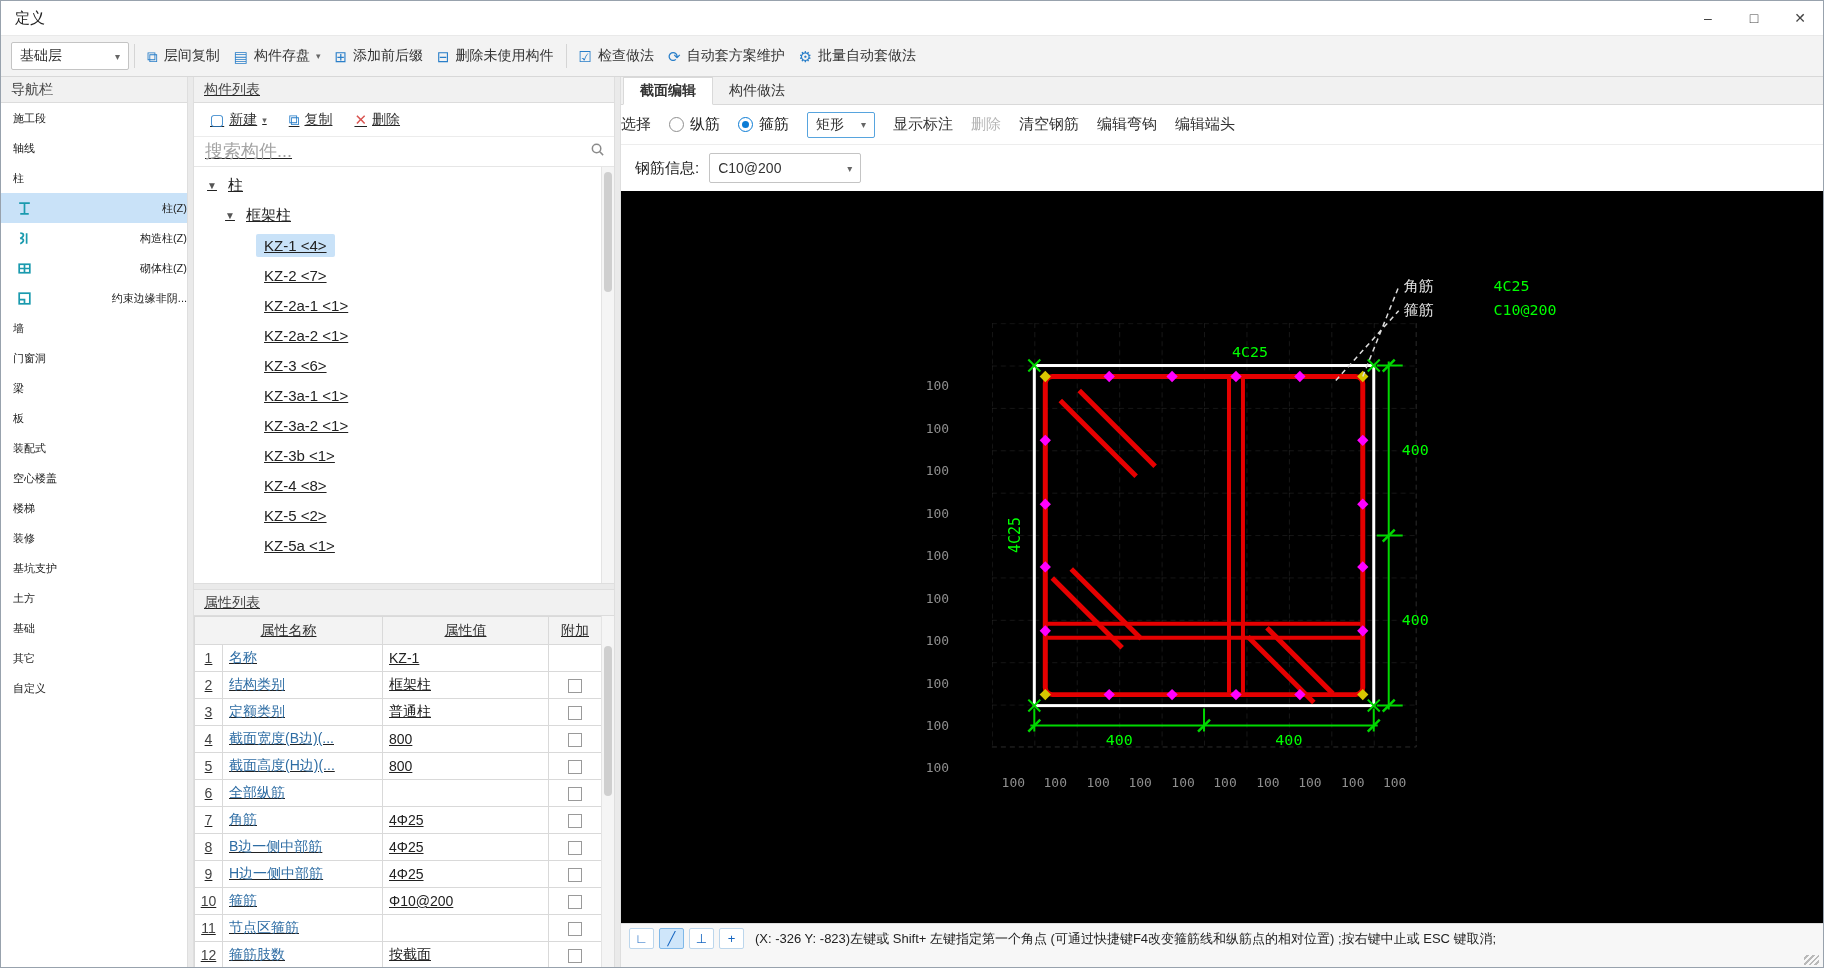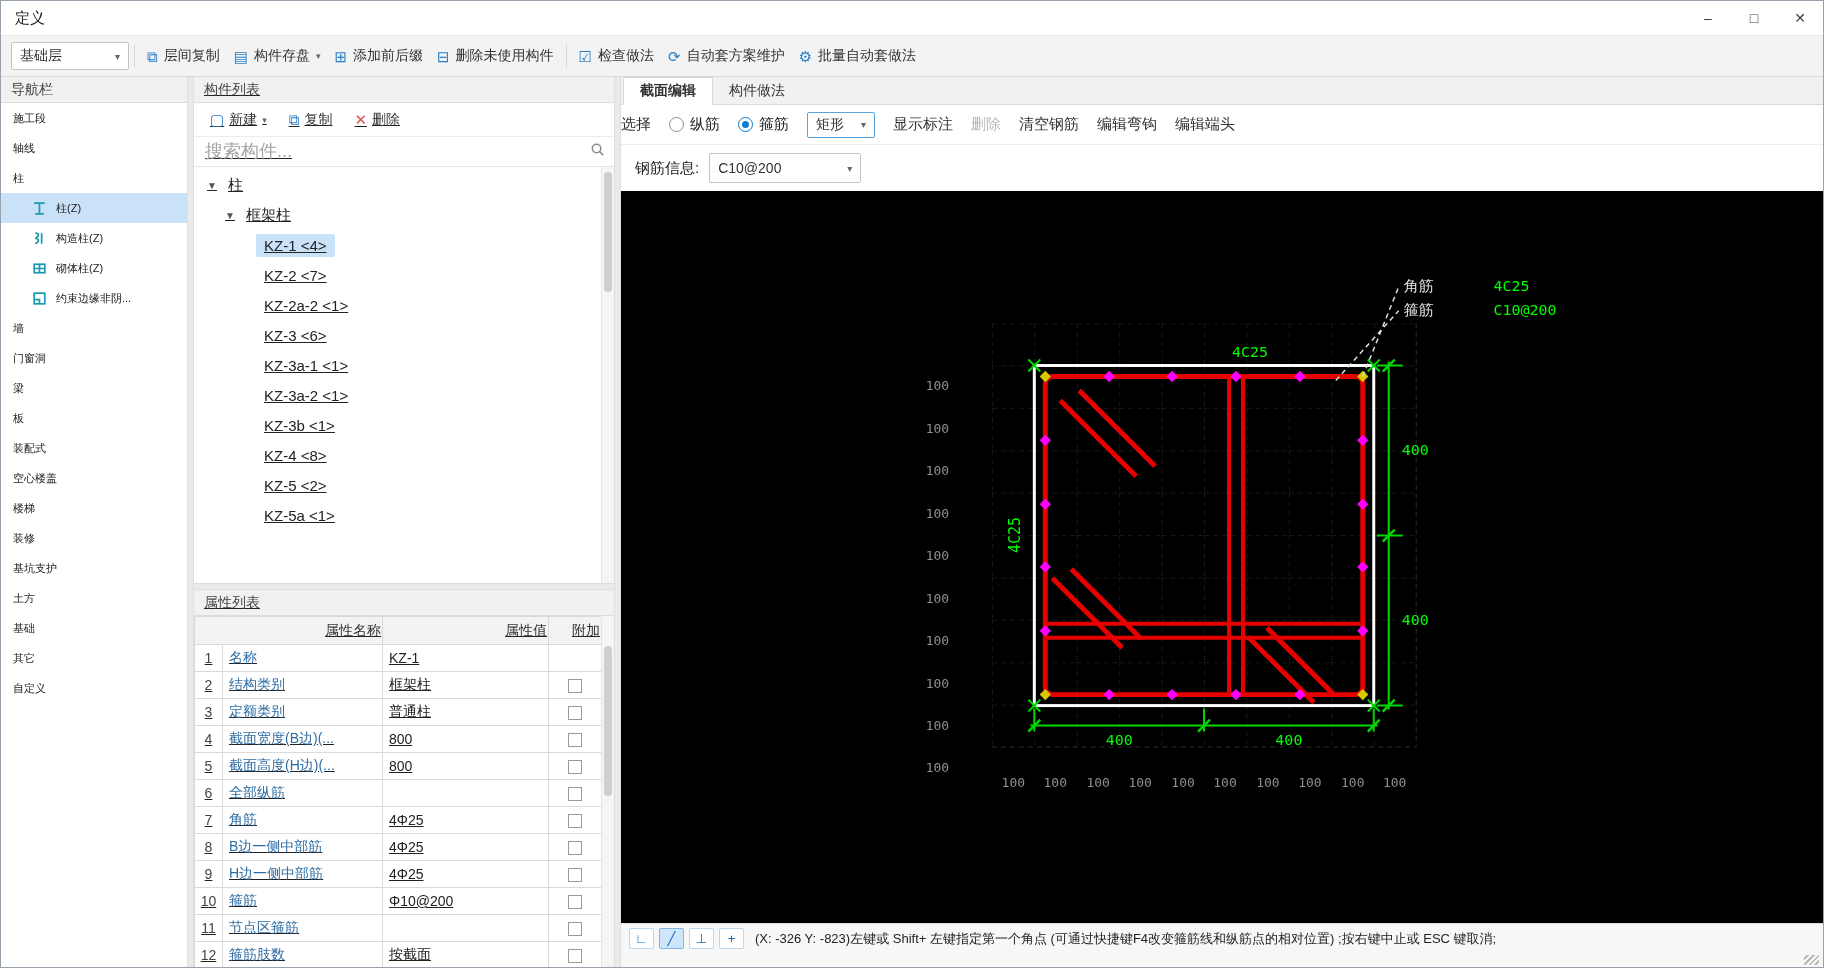--- a/index.html
+++ b/index.html
@@ -28,21 +28,21 @@
   .content{flex:1;display:flex;min-height:0;}
   .vsplit{width:7px;background:#eaeaea;border-left:1px solid #dedede;border-right:1px solid #dedede;flex:0 0 auto;}
   .hsplit{height:7px;background:#eaeaea;border-top:1px solid #dedede;border-bottom:1px solid #dedede;flex:0 0 auto;}
   .panel-header{height:26px;background:#f1f1f1;border-bottom:1px solid #dcdcdc;display:flex;align-items:center;
     padding-left:10px;font-size:14px;color:#444;flex:0 0 auto;}
 
   
   .nav-panel{width:186px;flex:0 0 auto;display:flex;flex-direction:column;background:#fff;}
   .nav-list{flex:1;overflow:hidden;}
   .nav-item{height:30px;display:flex;align-items:center;padding-left:12px;font-size:11px;gap:8px;color:#222;}
-  .nav-item.child{padding-left:30px;}
+  .nav-item.child{padding-left:15px;justify-content:space-between;}
   .nav-item.selected{background:#c9e2f8;}
   .ico16{width:17px;height:17px;flex:0 0 auto;}
   .ico16 svg{width:100%;height:100%;stroke:#1a9aae;fill:none;stroke-width:1.6;}
 
   
   .middle{width:420px;flex:0 0 auto;display:flex;flex-direction:column;min-height:0;text-decoration:underline;}
   .comp-panel{height:506px;flex:0 0 auto;display:flex;flex-direction:column;position:relative;background:#fff;overflow:hidden;}
   .comp-toolbar{height:34px;display:flex;align-items:center;gap:6px;padding-left:8px;border-bottom:1px solid #ececec;font-size:14px;flex:0 0 auto;}
   .cbtn{display:flex;align-items:center;gap:5px;padding:4px 8px;color:#333;}
   .del-ico{color:#d9534f;}
@@ -56,21 +56,21 @@
   .tree-row.l0{padding-left:10px;}
   .tree-row.l1{padding-left:28px;}
   .tree-row.l2{padding-left:62px;}
   .tree-label{padding:3px 8px;border-radius:2px;}
   .tree-label.sel{background:#c9e2f8;}
   .sbar{position:absolute;right:0;width:13px;background:#f5f5f5;border-left:1px solid #e4e4e4;}
   .sthumb{position:absolute;left:2px;right:2px;border-radius:4px;background:#cfcfcf;}
 
   .prop-panel{flex:1;min-height:0;display:flex;flex-direction:column;position:relative;background:#fff;overflow:hidden;}
   .prop-table{width:407px;border-collapse:collapse;table-layout:fixed;font-size:14px;flex:0 0 auto;}
-  .prop-table th{height:28px;background:#f3f3f3;font-weight:normal;color:#333;border:1px solid #d9d9d9;text-align:right;}
+  .prop-table th{height:28px;background:#f3f3f3;font-weight:normal;color:#333;border:1px solid #d9d9d9;}
   .prop-table td{height:27px;padding:0 6px;border:1px solid #d9d9d9;overflow:hidden;white-space:nowrap;}
   td.no{text-align:center;color:#444;padding:0;}
   td.pname{color:#2e6da4;}
   td.pval{color:#222;}
   td.extra{text-align:center;padding:0;}
   .cb{width:14px;height:14px;border:1px solid #9a9a9a;background:#fff;display:inline-block;vertical-align:middle;}
 
   
   .right{flex:1;display:flex;flex-direction:column;min-width:0;background:#fff;}
   .tabs{height:28px;background:#f1f1f1;border-bottom:1px solid #d9d9d9;display:flex;align-items:stretch;padding-left:2px;flex:0 0 auto;}
@@ -271,20 +271,23 @@
             <span class="caret-sm">▼</span>
             <span class="tree-label">框架柱</span>
           </div>
           <div class="tree-row l2">
               <span class="tree-label sel">KZ-1 &lt;4&gt;</span>
             </div>
           <div class="tree-row l2">
               <span class="tree-label">KZ-2 &lt;7&gt;</span>
             </div>
           <div class="tree-row l2">
+              <span class="tree-label">KZ-2a-1 &lt;1&gt;</span>
+            </div>
+          <div class="tree-row l2">
               <span class="tree-label">KZ-2a-2 &lt;1&gt;</span>
             </div>
           <div class="tree-row l2">
               <span class="tree-label">KZ-3 &lt;6&gt;</span>
             </div>
           <div class="tree-row l2">
               <span class="tree-label">KZ-3a-1 &lt;1&gt;</span>
             </div>
           <div class="tree-row l2">
               <span class="tree-label">KZ-3a-2 &lt;1&gt;</span>

